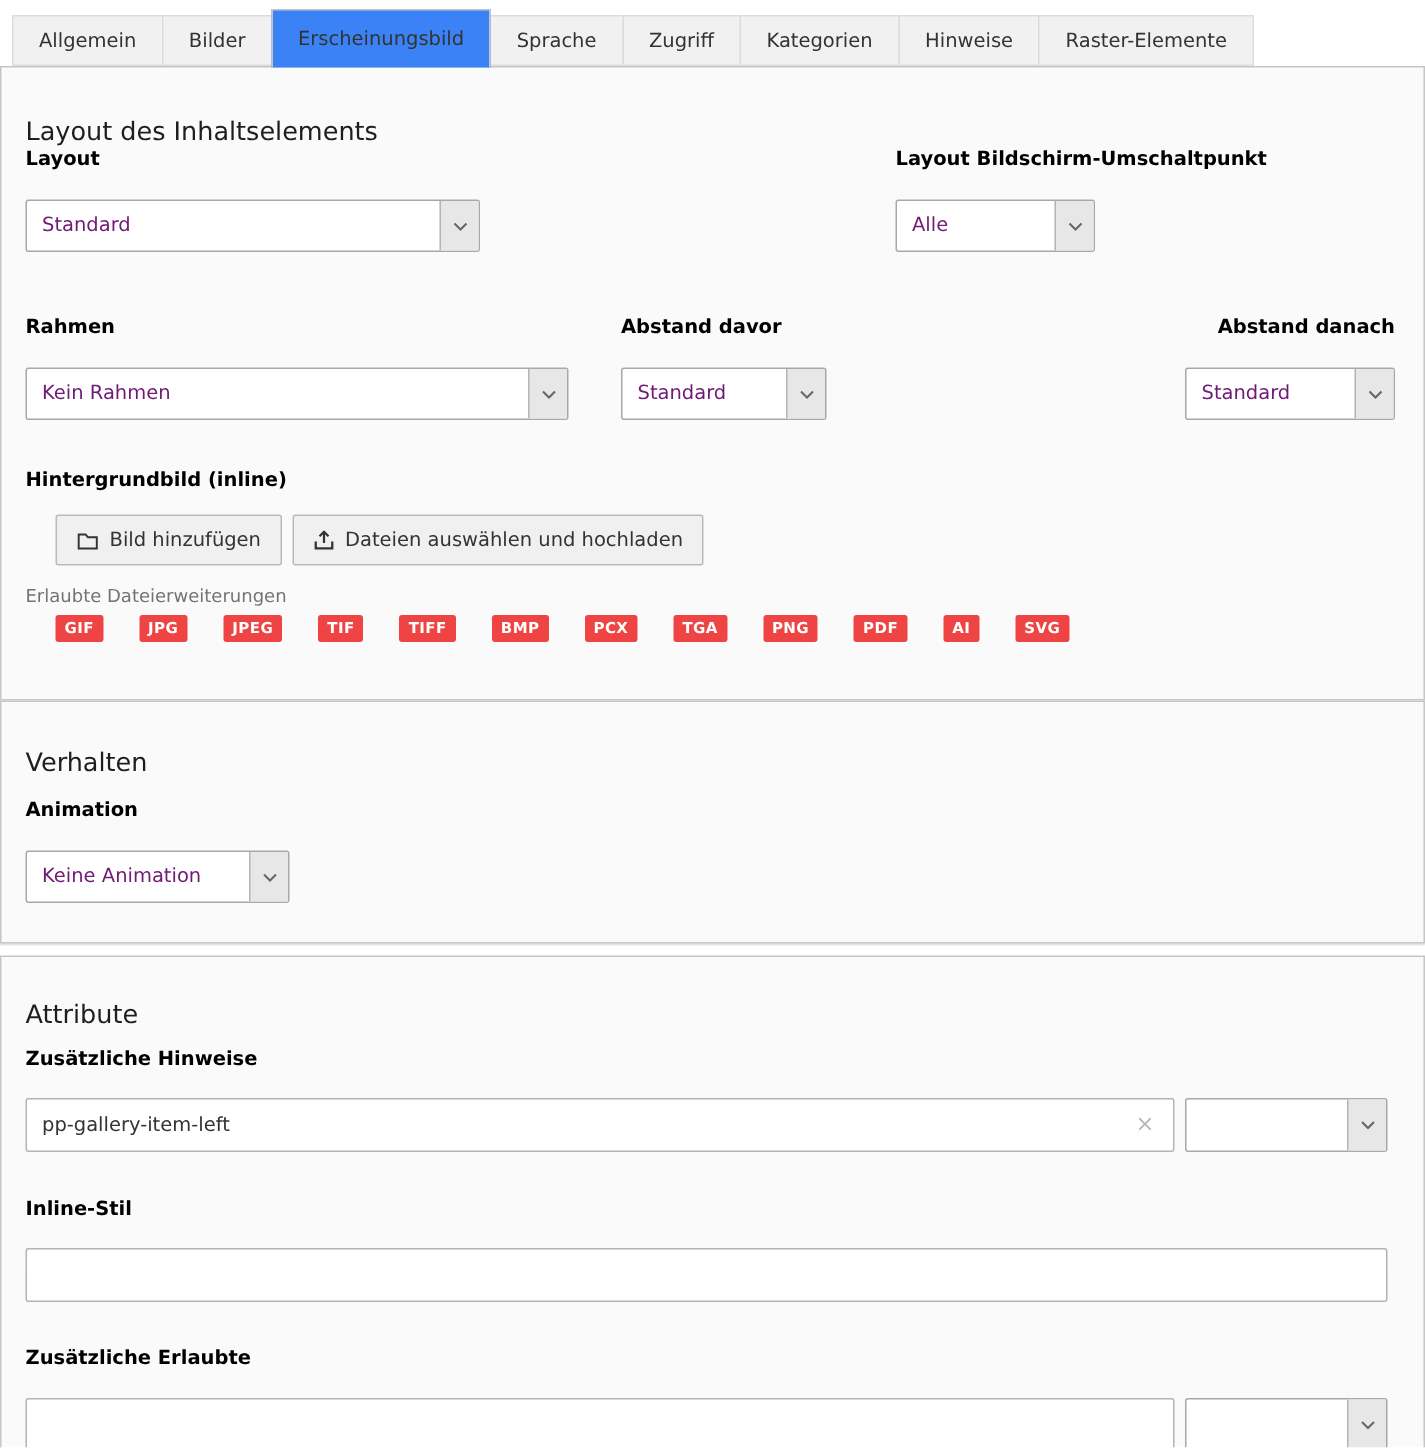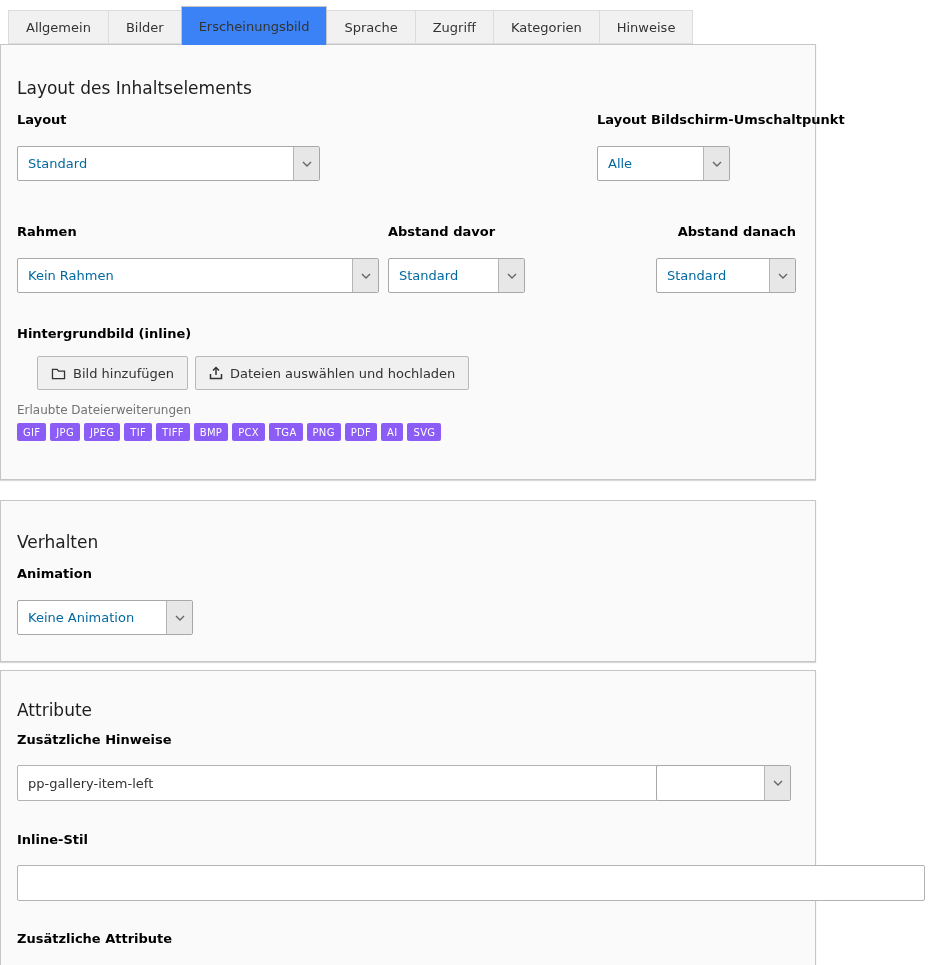--- a/index.html
+++ b/index.html
@@ -8,62 +8,62 @@
   .page { position:relative; width:950px; height:965px; overflow:hidden; background:#fff; }
 
   
   .tabbar { display:flex; align-items:flex-end; padding-left:8px; margin-top:10px; position:relative; z-index:2; }
   .tab { padding:9px 17px 8px; background:#f1f1f1; border:1px solid #dcdcdc; margin-right:-1px;
          color:#333; cursor:pointer; white-space:nowrap; }
   .tab.active { background:#3b82f6; border:1px solid #c5c5c5; border-bottom:none;
                 margin-top:-4px; padding-top:12px; padding-bottom:11px; margin-bottom:-1px; z-index:3; position:relative; }
 
   
-  .panel { position:relative; width:816px; background:#fafafa; border:1px solid #c6c6c6;
+  .panel { position:relative; width:950px; background:#fafafa; border:1px solid #c6c6c6;
            box-shadow:0 1px 1px rgba(0,0,0,.15); padding:16px 16px; }
   .p1 { padding-bottom:38px; }
-  .p2 { margin-top:20px; padding-bottom:26px; }
+  .p2 { margin-top:0; padding-bottom:26px; }
   .p3 { margin-top:8px; padding-bottom:26px; }
 
   .sect { font-size:17px; font-weight:400; color:#1e1e1e; line-height:22px; }
   .p1 .sect { margin-top:16px; }
   .p2 .sect { margin-top:14px; }
   .p3 .sect { margin-top:12px; }
 
   .lbl { font-weight:bold; font-size:13px; color:#000; line-height:16px; display:block; }
 
   
   .select { display:flex; align-items:stretch; height:35px; background:#fff;
             border:1px solid #a8a8a8; border-radius:2px; cursor:pointer; }
-  .select .selval { flex:1; display:flex; align-items:center; padding:0 10px; color:#0369a1;
+  .select .selval { flex:1; display:flex; align-items:center; padding:0 10px; color:#701a75;
                     overflow:hidden; white-space:nowrap; }
   .select .selbtn { width:26px; background:#e7e7e7; border-left:1px solid #b5b5b5;
                     display:flex; align-items:center; justify-content:center; }
 
   
   .txt { height:36px; width:100%; background:#fff; border:1px solid #b3b3b3; border-radius:2px;
          padding:0 26px 0 10px; font-family:inherit; font-size:13px; color:#333; }
   .txt.noclear { padding-right:10px; }
   .clear-x { position:absolute; top:10px; color:#b9b9b9; font-size:15px; line-height:15px; cursor:pointer; }
 
   
   .btnrow { display:flex; gap:7px; margin-top:14px;margin-left:20px; }
   .btn { display:inline-flex; align-items:center; gap:7px; height:34px; padding:0 13px;
          background:#f0f0f0; border:1px solid #b9b9b9; border-radius:2px;
          font-family:inherit; font-size:13px; color:#333; cursor:pointer; }
 
   
   .allowed { margin-top:13px; color:#737373; font-size:12px; line-height:15px; }
   .badges { margin-top:5px; display:flex; gap:4px; }
-  .badge { display:inline-block; background:#8b5cf6; color:#fff; font-size:10px; font-weight:normal;
-           padding:4px 6px 3px; border-radius:2px; letter-spacing:.3px; line-height:11px; }
+  .badge { display:inline-block; background:#ef4444; color:#fff; font-size:10px; font-weight:bold;
+           padding:4px 6px 3px; border-radius:2px; letter-spacing:.3px; line-height:11px;margin-left:20px; }
 
   
   .fieldrow { position:relative; }
-  .r1 { margin-top:13px; height:100px; }
+  .r1 { height:100px; }
   .r2 { margin-top:12px; height:85px; }
   .col { position:absolute; top:0; }
   .col .select { margin-top:18px; }
   .r2 .col .select { }
   .col.right3 { text-align:right; }
   .col.right3 .select { margin-left:auto; }
 
   .attr-row { position:relative; margin-top:17px; height:36px; }
 </style>
 </head>
@@ -72,20 +72,21 @@
 <div class="page">
 
   <nav class="tabbar">
     <div class="tab">Allgemein</div>
     <div class="tab">Bilder</div>
     <div class="tab active">Erscheinungsbild</div>
     <div class="tab">Sprache</div>
     <div class="tab">Zugriff</div>
     <div class="tab">Kategorien</div>
     <div class="tab">Hinweise</div>
+    <div class="tab">Raster-Elemente</div>
   </nav>
 
   <section class="panel p1">
     <h2 class="sect">Layout des Inhaltselements</h2>
 
     <div class="fieldrow r1">
       <div class="col" style="left:0; width:303px;">
         <span class="lbl">Layout</span>
         <div class="select" style="width:303px;">
           <span class="selval">Standard</span>
@@ -114,21 +115,21 @@
         <span class="lbl">Rahmen</span>
         <div class="select" style="width:362px;">
           <span class="selval">Kein Rahmen</span>
           <span class="selbtn">
             <svg width="10" height="6" viewBox="0 0 10 6">
                 <polyline points="1,1 5,5 9,1" fill="none" stroke="#666" stroke-width="1.4"></polyline>
               </svg>
           </span>
         </div>
       </div>
-      <div class="col" style="left:371px; width:160px;">
+      <div class="col" style="left:397px; width:160px;">
         <span class="lbl">Abstand davor</span>
         <div class="select" style="width:137px;">
           <span class="selval">Standard</span>
           <span class="selbtn">
             <svg width="10" height="6" viewBox="0 0 10 6">
                 <polyline points="1,1 5,5 9,1" fill="none" stroke="#666" stroke-width="1.4"></polyline>
               </svg>
           </span>
         </div>
       </div>
@@ -213,21 +214,21 @@
             </svg>
         </span>
       </div>
     </div>
 
     <span class="lbl" style="margin-top:31px;">Inline-Stil</span>
     <div class="attr-row">
       <input class="txt noclear" style="width: 908px;" type="text" value="">
     </div>
 
-    <span class="lbl" style="margin-top:30px;">Zusätzliche Attribute</span>
+    <span class="lbl" style="margin-top:30px;">Zusätzliche Erlaubte</span>
     <div class="attr-row" style="margin-top:18px;">
       <input class="txt noclear" style="width: 766px;" type="text" value="">
       <div class="select" style="width:135px; position:absolute; right:8px; top:0; height:36px;">
         <span class="selval"></span>
         <span class="selbtn">
           <svg width="10" height="6" viewBox="0 0 10 6">
               <polyline points="1,1 5,5 9,1" fill="none" stroke="#666" stroke-width="1.4"></polyline>
             </svg>
         </span>
       </div>

